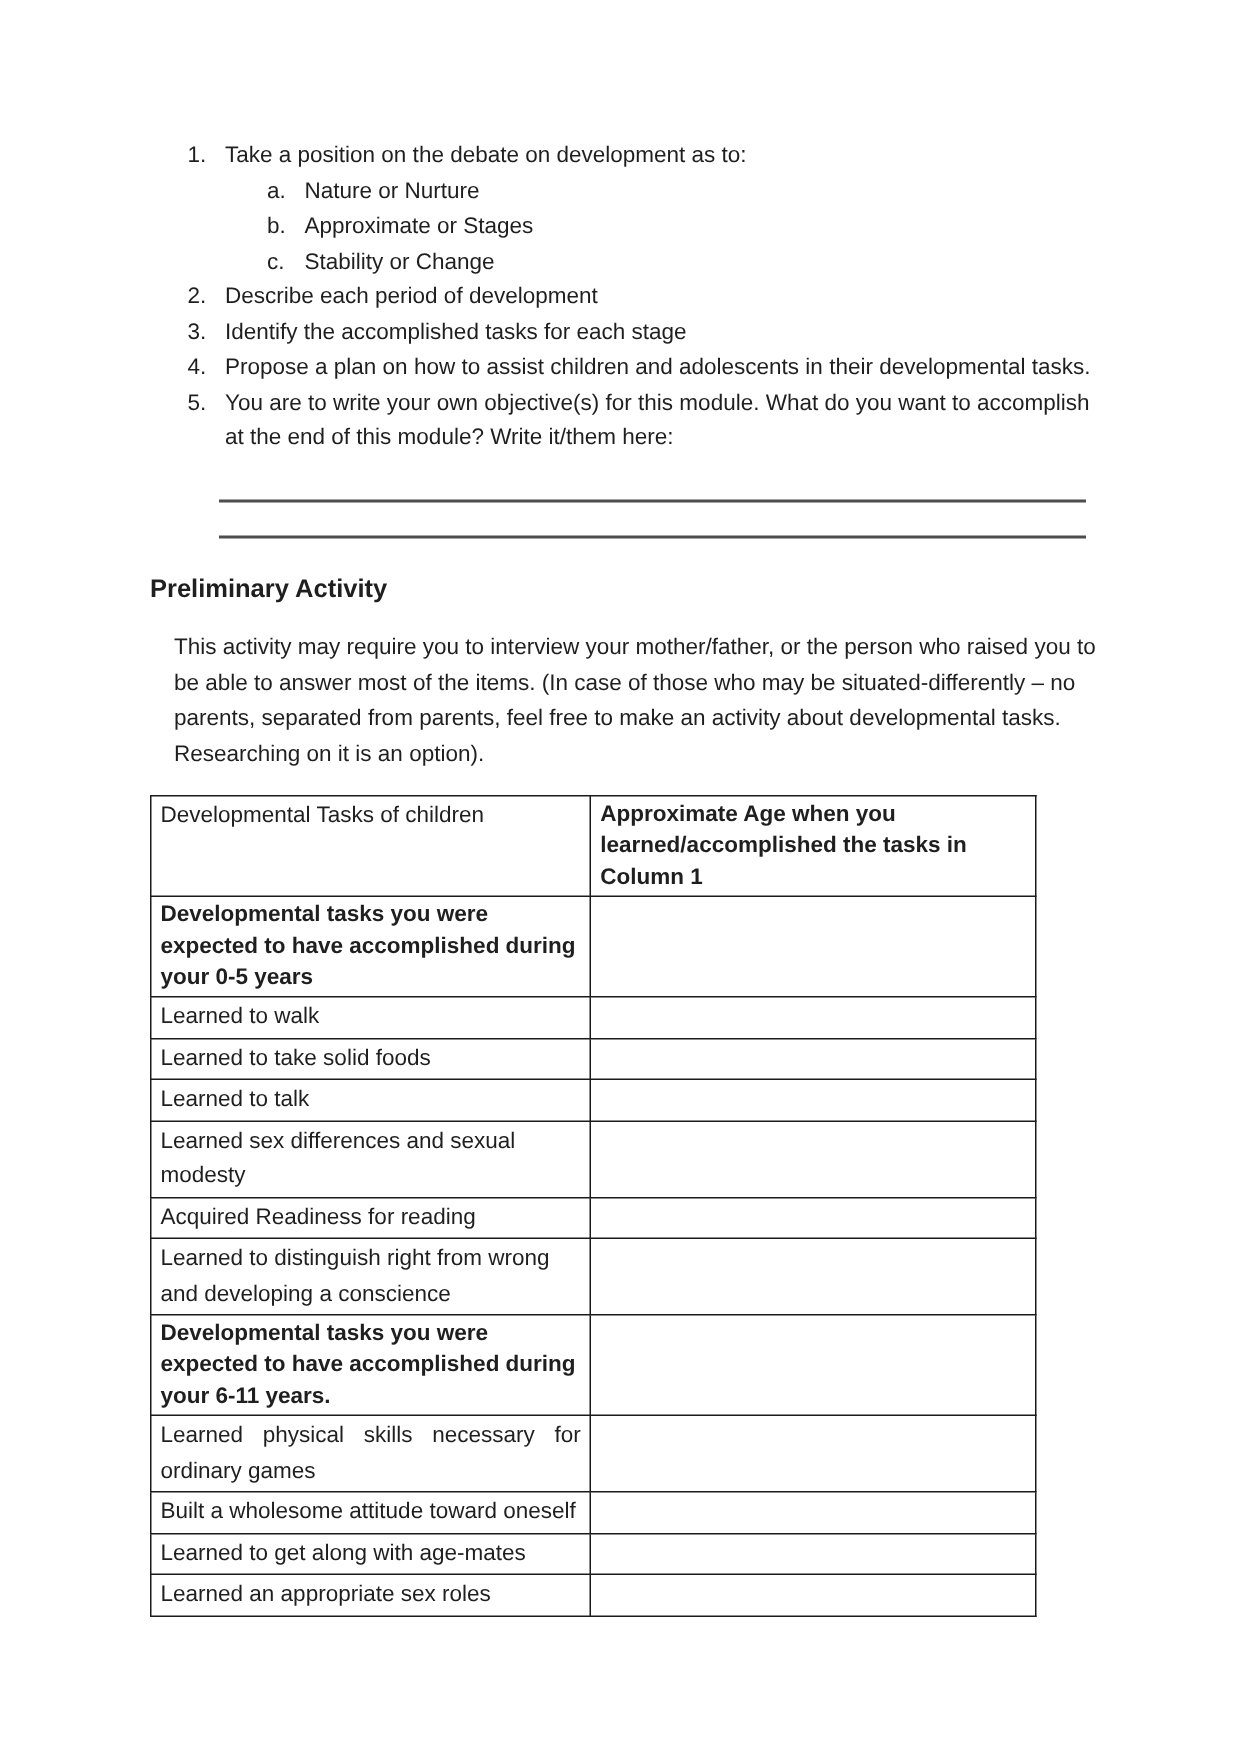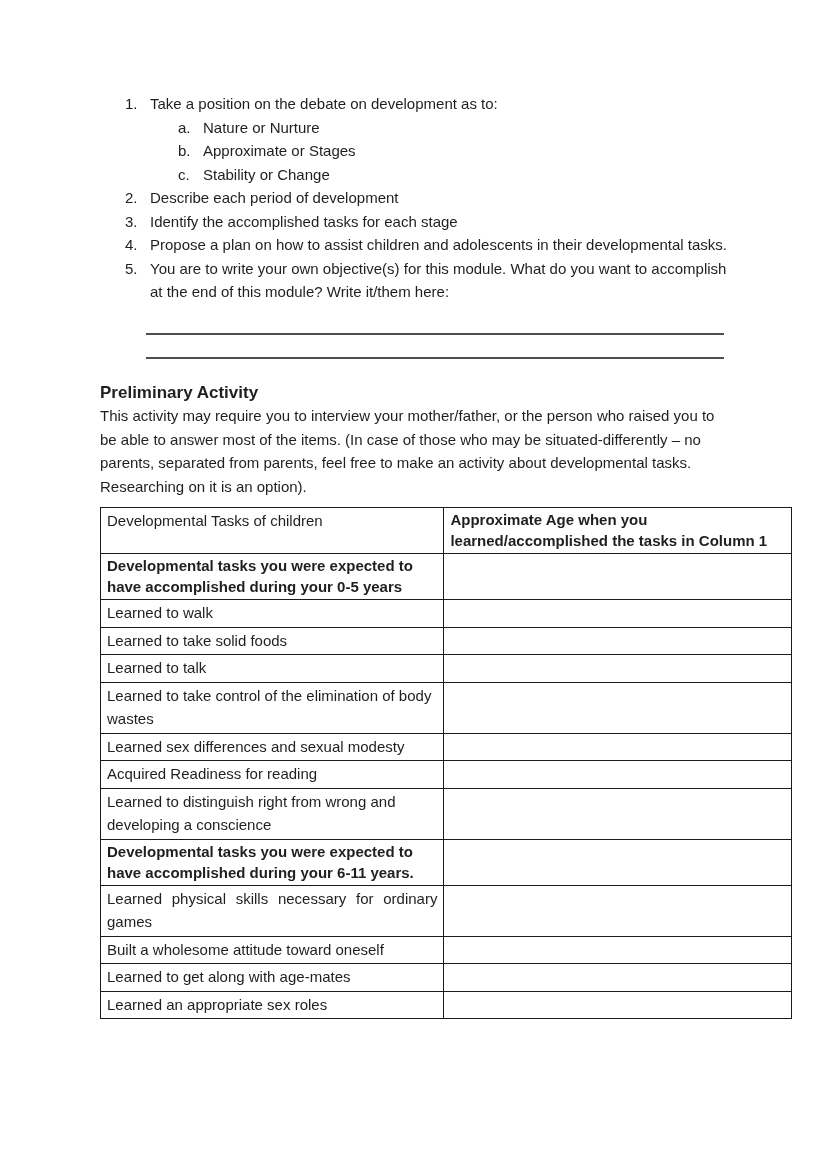--- a/index.html
+++ b/index.html
@@ -42,29 +42,29 @@
   }
 
   
   .prelim-heading {
     font-size: 17px;
     font-weight: bold;
     line-height: 23.5px;
     margin: 22px 0 0 0;
   }
   .prelim-body {
-    margin: 0;
+    margin: 16px;
     width: 628px;
   }
 
   
   table.tasks {
     border-collapse: collapse;
     table-layout: fixed;
-    width: 692px;
+    width: 591px;
     margin-top: 9px;
   }
   table.tasks th, table.tasks td {
     border: 1.5px solid #1a1a1a;
     vertical-align: top;
     text-align: left;
     padding: 1px 6px 2px 6px;
     font-weight: normal;
     font-size: 15px;
     line-height: 23.5px;
@@ -150,24 +150,20 @@
         </tr>
         <tr>
           <td>Learned to take solid foods</td>
           <td></td>
         </tr>
         <tr>
           <td>Learned to talk</td>
           <td></td>
         </tr>
         <tr>
-          <td>Learned to take control of the elimination of body wastes</td>
-          <td></td>
-        </tr>
-        <tr>
           <td>Learned sex differences and sexual modesty</td>
           <td></td>
         </tr>
         <tr>
           <td>Acquired Readiness for reading</td>
           <td></td>
         </tr>
         <tr>
           <td>Learned to distinguish right from wrong and developing a conscience</td>
           <td></td>

